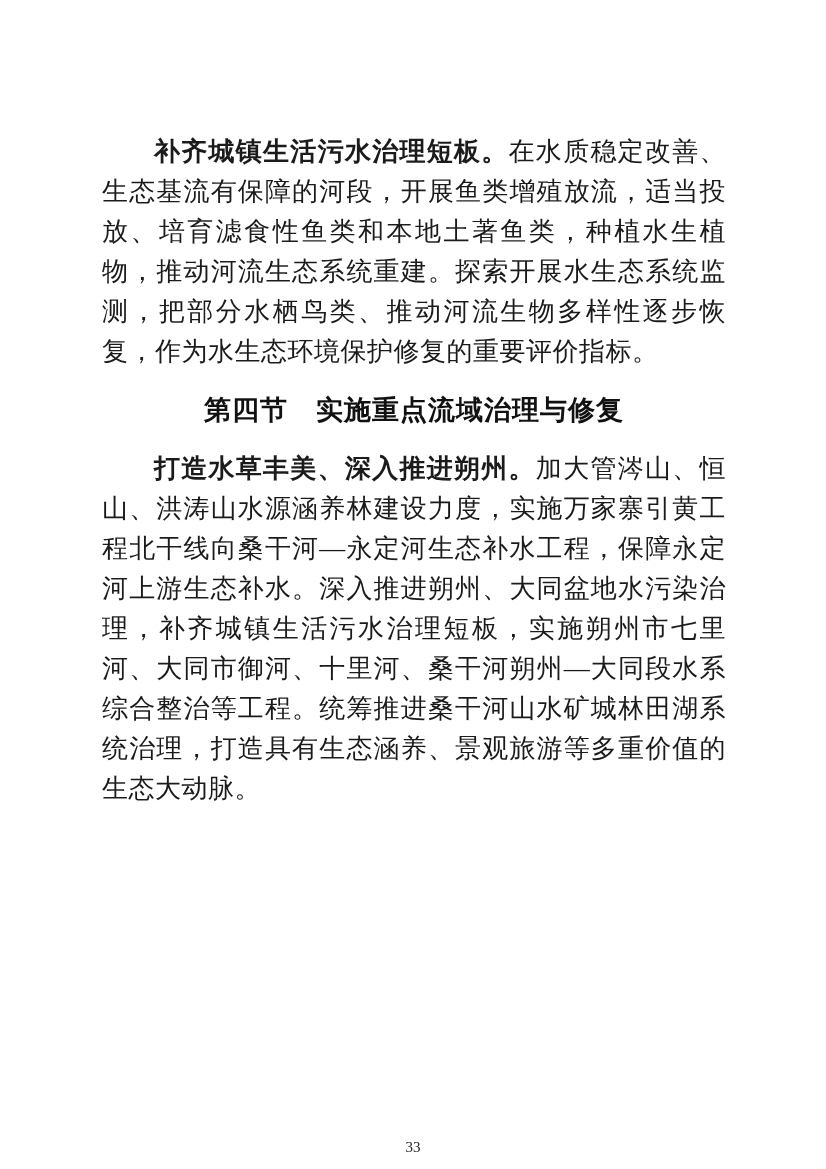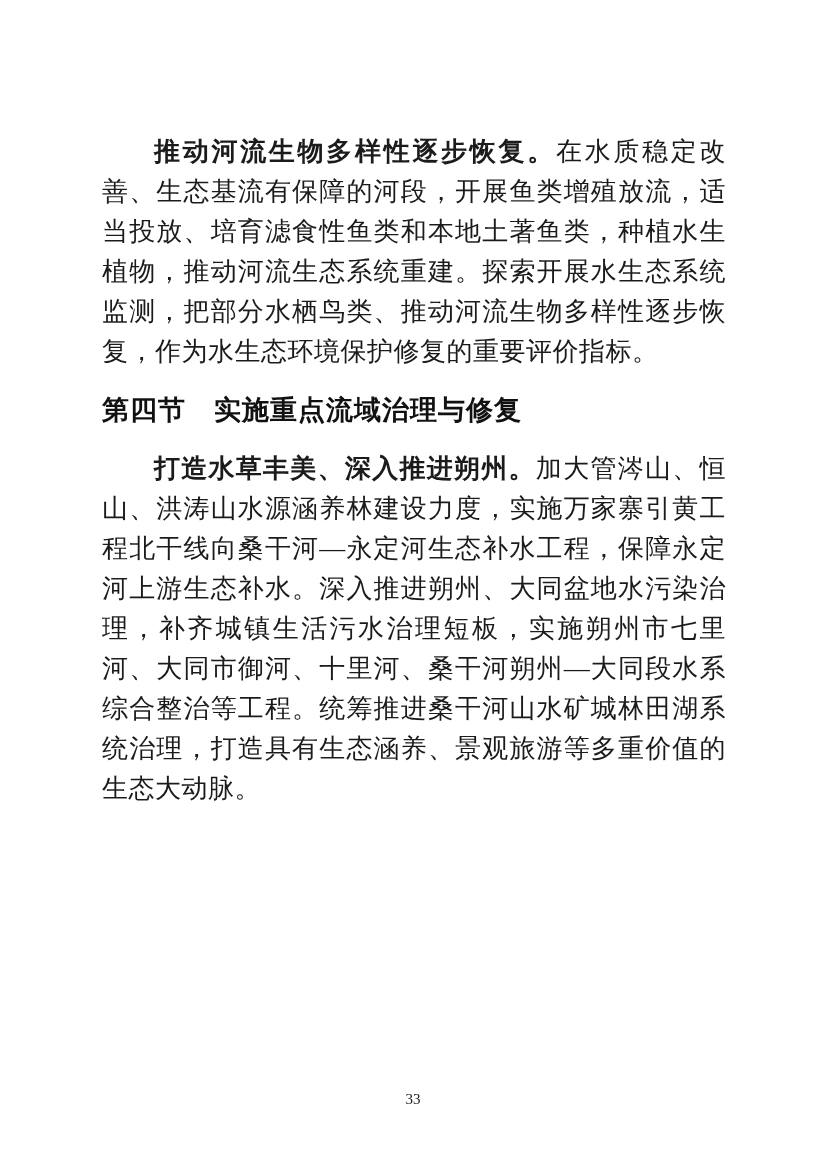--- a/index.html
+++ b/index.html
@@ -36,43 +36,43 @@
   .para .lead {
     font-weight: 700;
     font-family: "Liberation Sans", sans-serif;
   }
   .heading {
     margin: 18px 0;
     font-size: 27px;
     line-height: 40px;
     font-weight: 700;
     font-family: "Liberation Sans", sans-serif;
-    text-align: left;
+    text-align: center;
     letter-spacing: 1px;
     color: #111111;
   }
   .page-number {
     position: absolute;
-    top: 1089px;
+    top: 1137px;
     left: 0;
     width: 100%;
     text-align: center;
     font-size: 15px;
     line-height: 20px;
     color: #222222;
     font-family: "Liberation Serif", serif;
   }
 </style>
 </head>
 <body>
 
 <div class="page">
   <div class="content">
 
-    <p class="para"><span class="lead">推动河流生物多样性逐步恢复。</span><span>在水质稳定改善、生态基流有保障的河段，开展鱼类增殖放流，适当投放、培育滤食性鱼类和本地土著鱼类，种植水生植物，推动河流生态系统重建。探索开展水生态系统监测，把部分水栖鸟类、推动河流生物多样性逐步恢复，作为水生态环境保护修复的重要评价指标。</span></p>
+    <p class="para"><span class="lead">补齐城镇生活污水治理短板。</span><span>在水质稳定改善、生态基流有保障的河段，开展鱼类增殖放流，适当投放、培育滤食性鱼类和本地土著鱼类，种植水生植物，推动河流生态系统重建。探索开展水生态系统监测，把部分水栖鸟类、推动河流生物多样性逐步恢复，作为水生态环境保护修复的重要评价指标。</span></p>
 
     <h2 class="heading">第四节　实施重点流域治理与修复</h2>
 
 
     <p class="para"><span class="lead">打造水草丰美、深入推进朔州。</span><span>加大管涔山、恒山、洪涛山水源涵养林建设力度，实施万家寨引黄工程北干线向桑干河—永定河生态补水工程，保障永定河上游生态补水。深入推进朔州、大同盆地水污染治理，补齐城镇生活污水治理短板，实施朔州市七里河、大同市御河、十里河、桑干河朔州—大同段水系综合整治等工程。统筹推进桑干河山水矿城林田湖系统治理，打造具有生态涵养、景观旅游等多重价值的生态大动脉。</span></p>
 
   </div>
 
   <div class="page-number">33</div>
 </div>

